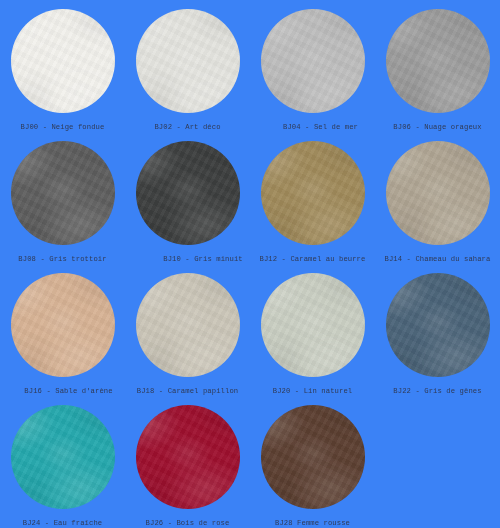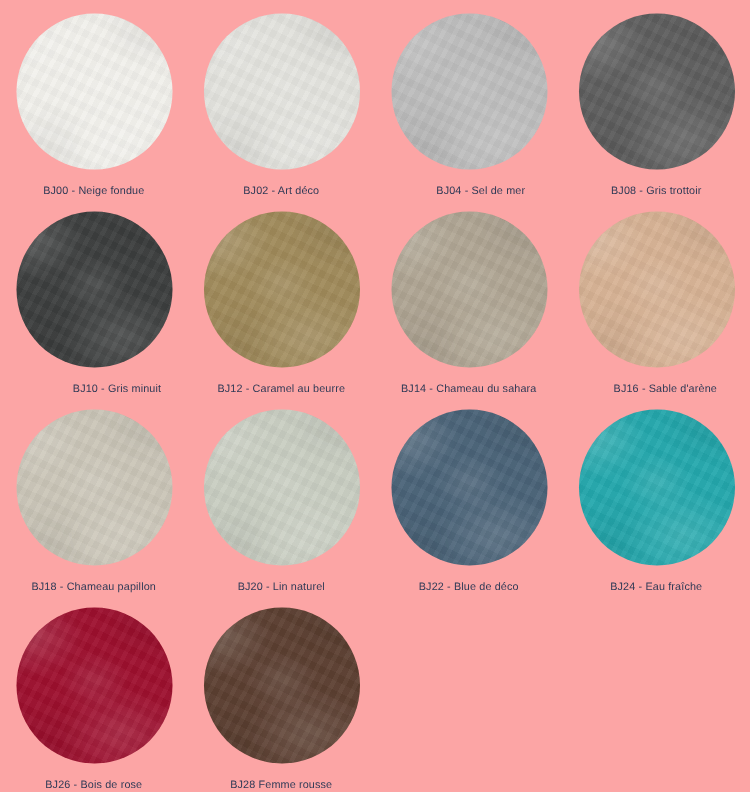--- a/index.html
+++ b/index.html
@@ -88,38 +88,44 @@
     line-height: 10px;
     color: #2f3a56;
     text-align: center;
     letter-spacing: 0.1px;
     white-space: nowrap;
   }
 </style>
 </head>
 <body>
 
-<div id="swatch-grid" style="background: #fca5a5; grid-template-columns: repeat(4, 125px);">
+<div id="swatch-grid" style="background: #3b82f6; grid-template-columns: repeat(4, 125px); font-family: Liberation Mono, monospace;">
     <div class="swatch-cell">
       <div class="swatch-disc-wrap">
         <div class="swatch-disc" style="background-color: rgb(242, 241, 236);"></div>
       </div>
       <div class="swatch-label" style="color: rgb(47, 58, 86);">BJ00 - Neige fondue</div>
     </div>
     <div class="swatch-cell">
       <div class="swatch-disc-wrap">
         <div class="swatch-disc" style="background-color: rgb(227, 227, 222);"></div>
       </div>
       <div class="swatch-label" style="color: rgb(47, 58, 86);">BJ02 - Art déco</div>
     </div>
     <div class="swatch-cell">
       <div class="swatch-disc-wrap">
         <div class="swatch-disc" style="background-color: rgb(189, 189, 189);"></div>
       </div>
       <div class="swatch-label" style="color: rgb(47, 58, 86); padding-left: 16px;">BJ04 - Sel de mer</div>
+    </div>
+    <div class="swatch-cell">
+      <div class="swatch-disc-wrap">
+        <div class="swatch-disc" style="background-color: rgb(156, 156, 156);"></div>
+      </div>
+      <div class="swatch-label" style="color: rgb(47, 58, 86);">BJ06 - Nuage orageux</div>
     </div>
     <div class="swatch-cell">
       <div class="swatch-disc-wrap">
         <div class="swatch-disc" style="background-color: rgb(94, 94, 94);"></div>
       </div>
       <div class="swatch-label" style="color: rgb(47, 58, 86);">BJ08 - Gris trottoir</div>
     </div>
     <div class="swatch-cell">
       <div class="swatch-disc-wrap">
         <div class="swatch-disc" style="background-color: rgb(60, 62, 62);"></div>
@@ -141,33 +147,33 @@
     <div class="swatch-cell">
       <div class="swatch-disc-wrap">
         <div class="swatch-disc" style="background-color: rgb(215, 178, 148);"></div>
       </div>
       <div class="swatch-label" style="color: rgb(47, 58, 86); padding-left: 12px;">BJ16 - Sable d'arène</div>
     </div>
     <div class="swatch-cell">
       <div class="swatch-disc-wrap">
         <div class="swatch-disc" style="background-color: rgb(203, 198, 184);"></div>
       </div>
-      <div class="swatch-label" style="color: rgb(47, 58, 86);">BJ18 - Chameau papillon</div>
+      <div class="swatch-label" style="color: rgb(47, 58, 86);">BJ18 - Caramel papillon</div>
     </div>
     <div class="swatch-cell">
       <div class="swatch-disc-wrap">
         <div class="swatch-disc" style="background-color: rgb(201, 206, 194);"></div>
       </div>
       <div class="swatch-label" style="color: rgb(47, 58, 86);">BJ20 - Lin naturel</div>
     </div>
     <div class="swatch-cell">
       <div class="swatch-disc-wrap">
         <div class="swatch-disc" style="background-color: rgb(74, 99, 120);"></div>
       </div>
-      <div class="swatch-label" style="color: rgb(47, 58, 86);">BJ22 - Blue de déco</div>
+      <div class="swatch-label" style="color: rgb(47, 58, 86);">BJ22 - Gris de gênes</div>
     </div>
     <div class="swatch-cell">
       <div class="swatch-disc-wrap">
         <div class="swatch-disc" style="background-color: rgb(36, 168, 173);"></div>
       </div>
       <div class="swatch-label" style="color: rgb(47, 58, 86); margin-top: 32px;">BJ24 - Eau fraîche</div>
     </div>
     <div class="swatch-cell">
       <div class="swatch-disc-wrap">
         <div class="swatch-disc" style="background-color: rgb(158, 15, 46);"></div>

